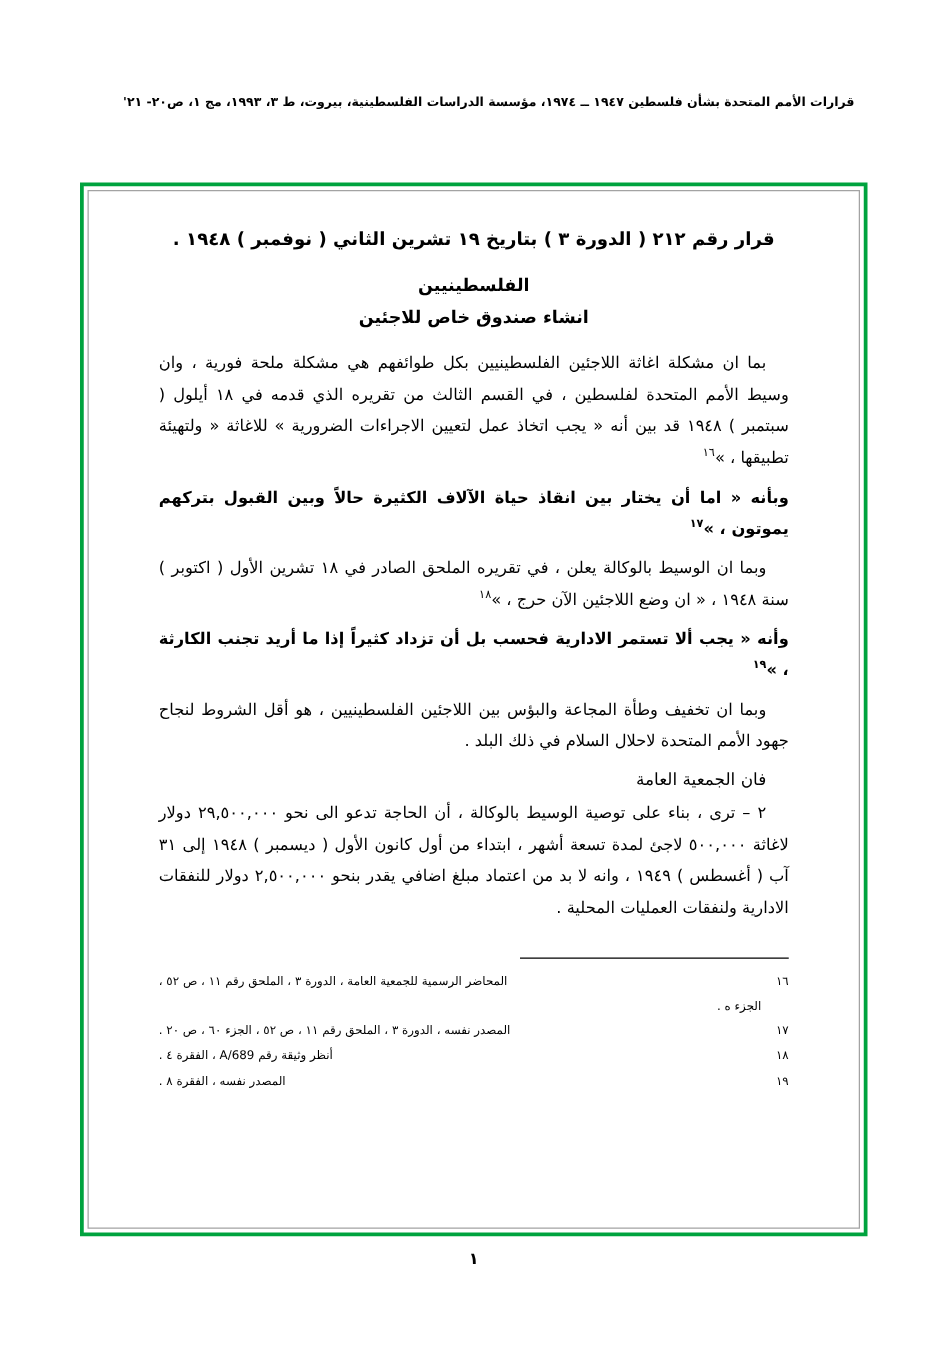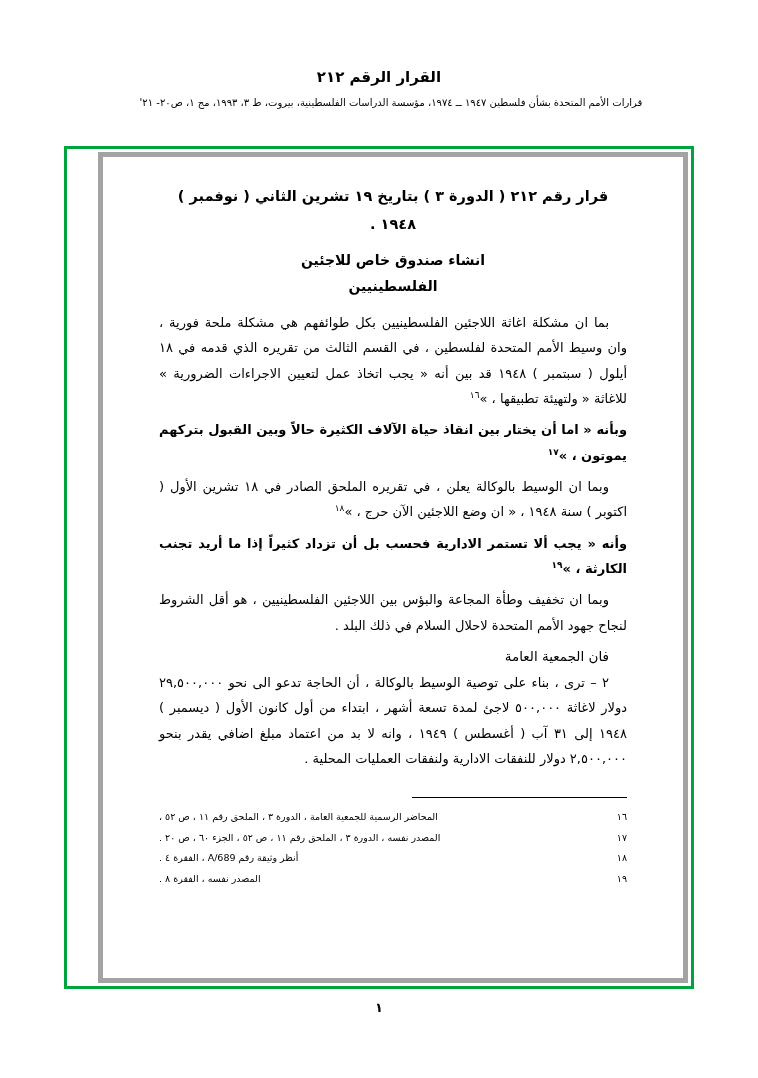--- a/index.html
+++ b/index.html
@@ -26,44 +26,43 @@
     padding-top: 68px;
   }
   .doc-title {
     font-size: 15px;
     font-weight: bold;
     letter-spacing: 0.5px;
     line-height: 1.3;
   }
   .doc-subtitle {
     font-size: 10px;
-    font-weight: normal;
+    font-weight: bold;
     margin-top: 8px;
     line-height: 1.4;
     margin-left: 24px;
   }
   
   .frame {
     position: absolute;
     top: 146px;
     left: 64px;
     width: 630px;
     height: 843px;
     border: 3px solid #00a33e;
     box-sizing: border-box;
     background: #ffffff;
   }
   .frame-inner {
     position: absolute;
     inset: 3px;
-    border: 5px solid #a3a3a3;
+    border: 1px solid #a3a3a3;
     box-sizing: border-box;
     padding: 26px 56px 10px 56px;
     overflow: hidden;
-    margin-left: 28px;
   }
   
   .resolution-head {
     text-align: center;
     font-size: 14.5px;
     font-weight: bold;
     line-height: 1.9;
     margin-bottom: 10px;
   }
   .section-head {
@@ -135,32 +134,31 @@
     font-size: 13px;
     font-weight: bold;
   }
 </style>
 </head>
 <body>
 
 <div class="page">
 
   <div class="doc-header">
-    <div class="doc-title">القرار الرقم ٢١٢</div>
     <div class="doc-subtitle">قرارات الأمم المتحدة بشأن فلسطين ١٩٤٧ ــ ١٩٧٤، مؤسسة الدراسات الفلسطينية، بيروت، ط ٣، ١٩٩٣، مج ١، ص٢٠- ٢١'</div>
   </div>
 
   <div class="frame">
     <div class="frame-inner">
 
       <div class="resolution-head">قرار رقم ٢١٢ ( الدورة ٣ ) بتاريخ ١٩ تشرين الثاني ( نوفمبر ) ١٩٤٨ .</div>
 
       <div class="section-head">
+        <div>الفلسطينيين</div>
         <div>انشاء صندوق خاص للاجئين</div>
-        <div>الفلسطينيين</div>
       </div>
 
       <p class="body-par"><span>بما ان مشكلة اغاثة اللاجئين الفلسطينيين بكل طوائفهم هي مشكلة ملحة فورية ، وان وسيط الأمم المتحدة لفلسطين ، في القسم الثالث من تقريره الذي قدمه في ١٨ أيلول ( سبتمبر ) ١٩٤٨ قد بين أنه « يجب اتخاذ عمل لتعيين الاجراءات الضرورية » للاغاثة « ولتهيئة تطبيقها ، »</span><sup class="fn">١٦</sup></p>
 
       <p class="body-par no-indent"><span>وبأنه « اما أن يختار بين انقاذ حياة الآلاف الكثيرة حالاً وبين القبول بتركهم يموتون ، »</span><sup class="fn">١٧</sup></p>
 
       <p class="body-par"><span>وبما ان الوسيط بالوكالة يعلن ، في تقريره الملحق الصادر في ١٨ تشرين الأول ( اكتوبر ) سنة ١٩٤٨ ، « ان وضع اللاجئين الآن حرج ، »</span><sup class="fn">١٨</sup></p>
 
       <p class="body-par no-indent"><span>وأنه « يجب ألا تستمر الادارية فحسب بل أن تزداد كثيراً إذا ما أريد تجنب الكارثة ، »</span><sup class="fn">١٩</sup></p>
 
@@ -172,20 +170,21 @@
       <p class="body-par">٢ – ترى ، بناء على توصية الوسيط بالوكالة ، أن الحاجة تدعو الى نحو ٢٩,٥٠٠,٠٠٠ دولار لاغاثة ٥٠٠,٠٠٠ لاجئ لمدة تسعة أشهر ، ابتداء من أول كانون الأول ( ديسمبر ) ١٩٤٨ إلى ٣١ آب ( أغسطس ) ١٩٤٩ ، وانه لا بد من اعتماد مبلغ اضافي يقدر بنحو ٢,٥٠٠,٠٠٠ دولار للنفقات الادارية ولنفقات العمليات المحلية .</p>
 
       <div class="fn-rule"></div>
 
       <div class="footnotes">
 
         <div class="fn-row">
           <div class="fn-num">١٦</div>
           <div class="fn-text">المحاضر الرسمية للجمعية العامة ، الدورة ٣ ، الملحق رقم ١١ ، ص ٥٢ ،</div>
         </div>
+        <div class="fn-cont">الجزء ه .</div>
 
         <div class="fn-row">
           <div class="fn-num">١٧</div>
           <div class="fn-text">المصدر نفسه ، الدورة ٣ ، الملحق رقم ١١ ، ص ٥٢ ، الجزء ٦٠ ، ص ٢٠ .</div>
         </div>
 
         <div class="fn-row">
           <div class="fn-num">١٨</div>
           <div class="fn-text">أنظر وثيقة رقم A/689 ، الفقرة ٤ .</div>
         </div>

